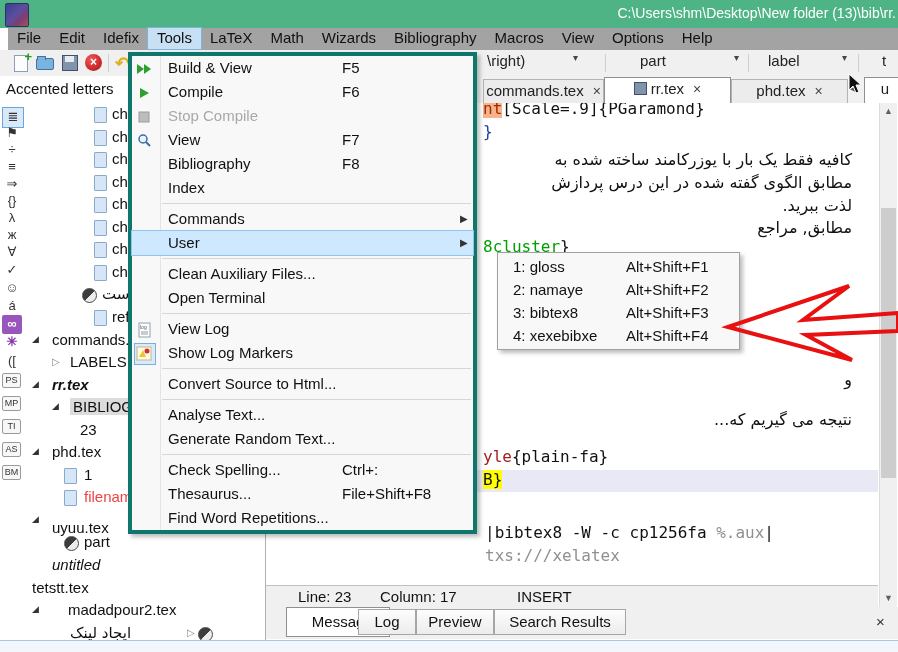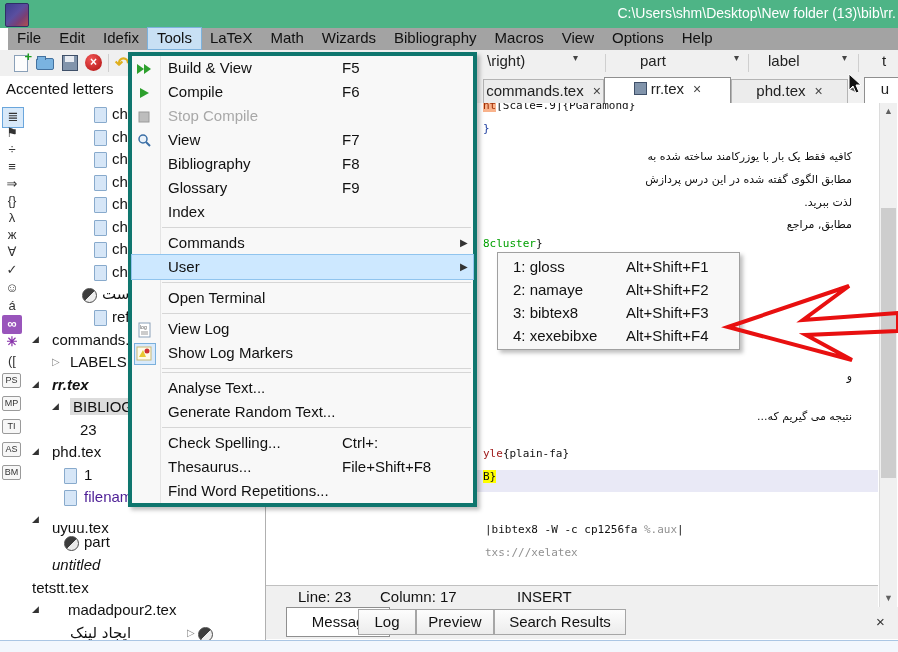--- a/index.html
+++ b/index.html
@@ -37,39 +37,39 @@
   .side{position:absolute;left:0;top:76px;width:265px;height:576px;background:#fff;}
   .side-head{position:absolute;left:6px;top:4px;font-size:15px;color:#111;white-space:nowrap;}
   .strip-ico{position:absolute;left:2px;width:20px;height:19px;text-align:center;font-size:13px;color:#333;line-height:18px;}
   .strip-ico.sel{border:1px solid #6aa6dc;background:#d8e9f9;}
   .strip-ico.purp{color:#8833aa;font-weight:bold;}
   .strip-ico.pbox{background:#9955bb;color:#fff;font-weight:bold;border-radius:2px;}
   .strip-ico.lbox{border:1px solid #9a9a9a;background:#f7f7f7;font-size:9px;color:#333;line-height:13px;height:13px;width:17px;border-radius:2px;}
   .trow{position:absolute;left:24px;width:241px;height:21px;white-space:nowrap;font-size:15px;}
   .trow .lab{position:absolute;top:0;}
   .trow .lab.sel{background:#dcdcdc;padding:0 3px;}
-  .trow .lab.red{color:#4c1d95;}
+  .trow .lab.red{color:#ef4444;}
   .trow .lab.bi{font-weight:bold;font-style:italic;}
   .trow .lab.it{font-style:italic;}
   .exp{position:absolute;top:3px;font-size:9px;color:#333;}
   .col{position:absolute;top:3px;font-size:10px;color:#888;}
   .f-icon{position:absolute;top:2px;width:11px;height:14px;background:#d6e6f7;border:1px solid #88aacc;border-radius:1px;}
   .c-icon{position:absolute;top:3px;width:13px;height:13px;border-radius:50%;border:1px solid #4a4a4a;
           background:linear-gradient(135deg,#3c3c3c 52%,#ececec 48%);}
   .vline{position:absolute;top:76px;left:265px;width:1px;height:576px;background:#b0b0b0;}
   
   .tabbar{position:absolute;left:266px;top:76px;width:632px;height:27px;background:#f1f1f1;border-bottom:1px solid #9f9f9f;}
   .etab{position:absolute;top:3px;height:23px;background:#ececec;border:1px solid #b4b4b4;
         font-size:15px;color:#222;text-align:center;line-height:22px;white-space:nowrap;}
   .etab.active{top:1px;height:25px;background:#fff;border-color:#8f8f8f;border-bottom:1px solid #fff;}
   .etab .x{margin-left:9px;color:#444;font-size:14px;}
   .etab .flop{display:inline-block;width:11px;height:11px;background:#8194ab;border:1px solid #3f5069;margin-right:4px;position:relative;top:1px;}
   .tabscroll{position:absolute;top:6px;font-size:11px;color:#555;}
   .editor{position:absolute;left:266px;top:103px;width:612px;height:504px;background:#fff;overflow:hidden;}
-  .eline{position:absolute;white-space:pre;font-family:"DejaVu Sans Mono",monospace;font-size:11px;color:#111;}
+  .eline{position:absolute;white-space:pre;font-family:"DejaVu Sans Mono",monospace;font-size:16px;color:#111;}
   .eline.fa{font-family:"DejaVu Sans",sans-serif;direction:rtl;}
   .seg.hl-cmd{color:#9c2b00;background:#f9b38c;}
   .seg.brace{color:#2040a0;}
   .seg.green{color:#00a000;}
   .seg.darkred{color:#a02020;}
   .seg.gray{color:#909090;}
   .seg.hl-yellow{background:#ffff00;}
   .linehl{position:absolute;left:0;width:612px;height:22px;background:#e9e9f6;}
   
   .scroll{position:absolute;left:879px;top:103px;width:17px;height:504px;background:#f0f0f0;border-left:1px solid #dcdcdc;}
@@ -341,36 +341,35 @@
             <line x1="10" y1="9" x2="14" y2="13" stroke="#3a6ea5" stroke-width="2"></line>
           </svg></span>
         <span class="lbl">View</span>
         <span class="sc">F7</span>
       </div>
       <div class="mitem">
         <span class="lbl">Bibliography</span>
         <span class="sc">F8</span>
       </div>
       <div class="mitem">
-        <span class="lbl">Glossary</span>
-        <span class="sc">F9</span>
-      </div>
-      <div class="mitem">
         <span class="lbl">Index</span>
       </div>
       <div class="msep"></div>
       <div class="mitem">
         <span class="lbl">Commands</span>
         <span class="sub">▶</span>
       </div>
       <div class="mitem hl">
         <span class="lbl">User</span>
         <span class="sub">▶</span>
       </div>
       <div class="msep"></div>
+      <div class="mitem">
+        <span class="lbl">Clean Auxiliary Files...</span>
+      </div>
       <div class="mitem">
         <span class="lbl">Open Terminal</span>
       </div>
       <div class="msep"></div>
       <div class="mitem">
         <span class="ico"><svg width="17" height="16">
             <rect x="3" y="1" width="11" height="14" fill="#fff" stroke="#8aa0b8"></rect>
             <text x="4" y="7" font-size="5" fill="#555">log</text>
             <line x1="5" y1="10" x2="12" y2="10" stroke="#999"></line>
             <line x1="5" y1="12" x2="12" y2="12" stroke="#999"></line>
@@ -380,20 +379,23 @@
       <div class="mitem">
         <span class="chkbox"></span>
         <span class="ico"><svg width="17" height="16">
             <rect x="1" y="1" width="14" height="13" fill="#fffbe8" stroke="#c8b878"></rect>
             <path d="M3 11 L7 4 L10 11 Z" fill="#e8c832"></path>
             <circle cx="11" cy="5" r="2.5" fill="#d03030"></circle>
           </svg></span>
         <span class="lbl">Show Log Markers</span>
       </div>
       <div class="msep"></div>
+      <div class="mitem">
+        <span class="lbl">Convert Source to Html...</span>
+      </div>
       <div class="msep"></div>
       <div class="mitem">
         <span class="lbl">Analyse Text...</span>
       </div>
       <div class="mitem">
         <span class="lbl">Generate Random Text...</span>
       </div>
       <div class="msep"></div>
       <div class="mitem">
         <span class="lbl">Check Spelling...</span>

